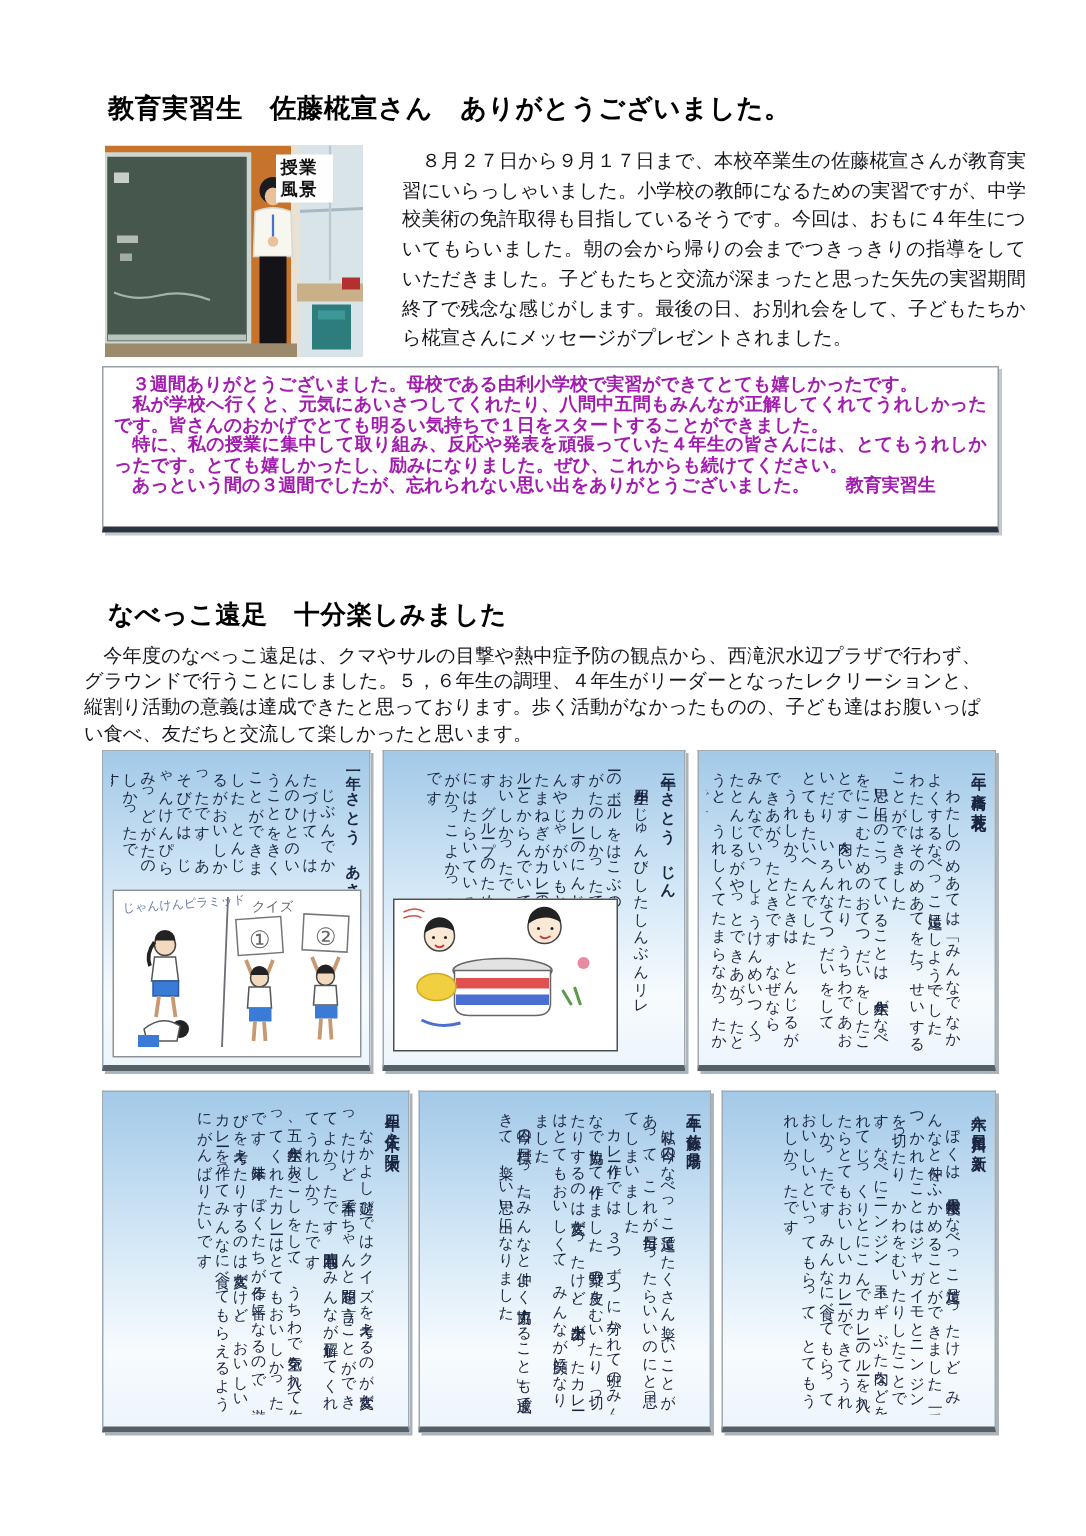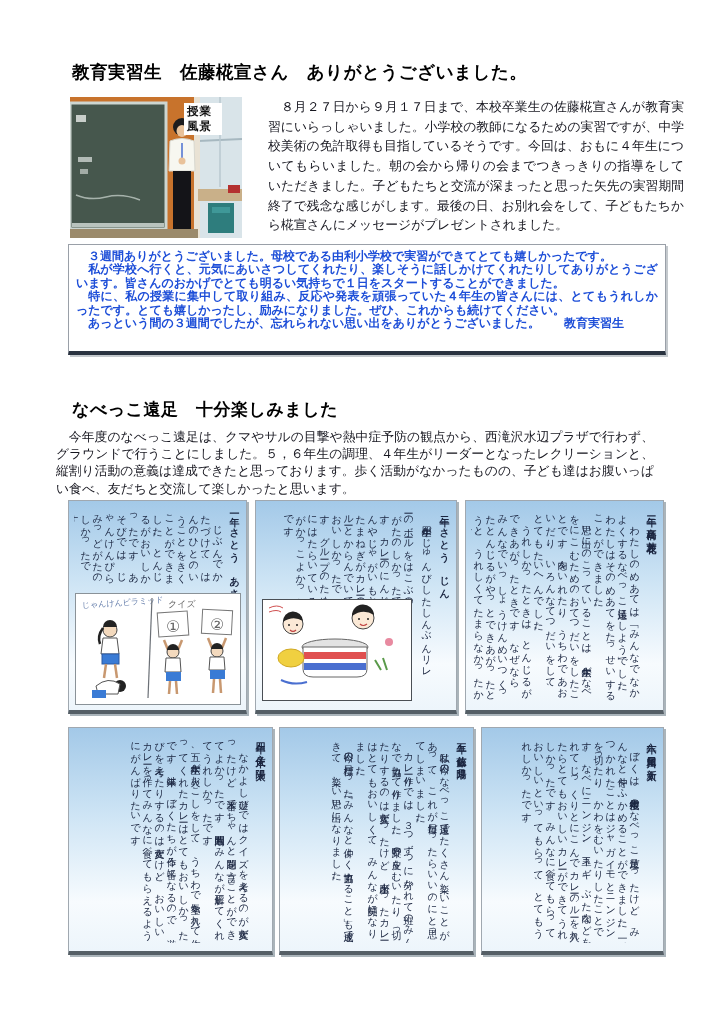--- a/index.html
+++ b/index.html
@@ -20,21 +20,21 @@
   .photo-caption{
     position:absolute;left:114px;top:6px;background:#fff;color:#111;
     font-size:11.5px;font-weight:600;padding:1px 3px;letter-spacing:1px;
   }
   .msg-box{
     position:absolute;left:68px;top:244px;width:582px;height:96px;
     border:1px solid #9aa0a8;border-bottom:4px solid #2a3340;
     box-shadow:2px 2px 0 #c4c9cd;background:#fff;padding:5px 7px;
   }
   .msg-box p{
-    margin:0;color:#1d4ed8;font-weight:bold;font-size:12px;line-height:13.4px;text-align:justify;
+    margin:0;color:#a21caf;font-weight:bold;font-size:12px;line-height:13.4px;text-align:justify;
   }
   .ebox{
     position:absolute;
     background:linear-gradient(180deg,#a3c9e8 0%,#cfe5f5 40%,#f7fbfe 78%,#edf5fb 100%);
     border:1px solid #a0a8b0;border-bottom:4px solid #555f66;
     box-shadow:2px 2px 0 #aab4ba;
   }
   #ebox1{left:68px;top:500px;width:177px;height:209px;}
   #ebox2{left:255px;top:500px;width:200px;height:209px;}
   #ebox3{left:465px;top:500px;width:197px;height:209px;}
@@ -91,21 +91,21 @@
       </g>
       <rect x="0" y="132" width="128" height="9" fill="#9b8a6b"></rect>
     </svg>
     <div class="photo-caption">授業風景</div>
   </div>
 
   <div id="para1" class="body-text">　８月２７日から９月１７日まで、本校卒業生の佐藤椛宣さんが教育実習にいらっしゃいました。小学校の教師になるための実習ですが、中学校美術の免許取得も目指しているそうです。今回は、おもに４年生についてもらいました。朝の会から帰りの会までつきっきりの指導をしていただきました。子どもたちと交流が深まったと思った矢先の実習期間終了で残念な感じがします。最後の日、お別れ会をして、子どもたちから椛宣さんにメッセージがプレゼントされました。</div>
 
   <div class="msg-box">
     <p>　３週間ありがとうございました。母校である由利小学校で実習ができてとても嬉しかったです。</p>
-    <p>　私が学校へ行くと、元気にあいさつしてくれたり、楽しそうに話しかけてくれたりしてありがとうございます。皆さんのおかげでとても明るい気持ちで１日をスタートすることができました。</p>
+    <p>　私が学校へ行くと、元気にあいさつしてくれたり、八問中五問もみんなが正解してくれてうれしかったです。皆さんのおかげでとても明るい気持ちで１日をスタートすることができました。</p>
     <p>　特に、私の授業に集中して取り組み、反応や発表を頑張っていた４年生の皆さんには、とてもうれしかったです。とても嬉しかったし、励みになりました。ぜひ、これからも続けてください。</p>
     <p>　あっという間の３週間でしたが、忘れられない思い出をありがとうございました。　　教育実習生</p>
   </div>
 
   <div id="title2" class="h-title">なべっこ遠足　十分楽しみました</div>
   <div id="para2" class="body-text">　今年度のなべっこ遠足は、クマやサルの目撃や熱中症予防の観点から、西滝沢水辺プラザで行わず、グラウンドで行うことにしました。５，６年生の調理、４年生がリーダーとなったレクリーションと、縦割り活動の意義は達成できたと思っております。歩く活動がなかったものの、子ども達はお腹いっぱい食べ、友だちと交流して楽しかったと思います。</div>
 
   <div id="ebox1" class="ebox">
     <div class="vname" style="height:92px;">一年　さとう　あさ</div>
     <div class="vtext" style="top:7px;right:23px;left:5px;height:78px;">　じぶんでかたづけて、はんのひとのいうことをきくことができました。とんじるがおいしかったです。あそびでは、じゃんけんぴらみっどがたのしかったです。</div>

